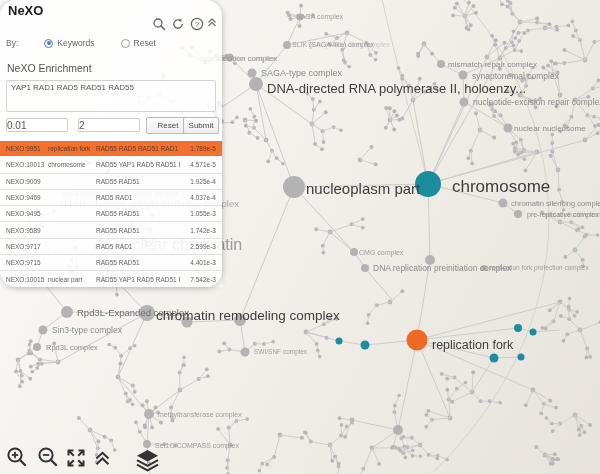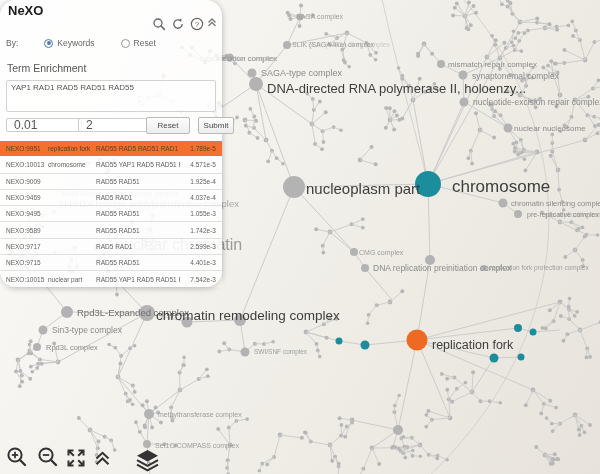--- a/index.html
+++ b/index.html
@@ -28,21 +28,21 @@
   .by-row input[type=radio]{appearance:none;-webkit-appearance:none;width:9px;height:9px;margin:0 4px 0 0;
          border:1px solid #9a9a9a;border-radius:50%;background:#fff;position:relative;}
   .by-row input[type=radio]:checked{border-color:#4f7cb8;}
   .by-row input[type=radio]:checked::after{content:"";position:absolute;left:1.5px;top:1.5px;width:4px;height:4px;
          border-radius:50%;background:#4f7cb8;}
   .section-title{position:absolute;left:7px;top:62px;font-size:10.5px;color:#555;}
   .gene-textarea{position:absolute;left:6px;top:80px;width:200px;height:26px;border:1px solid #d2d2d2;
          border-radius:2px;background:rgba(255,255,255,0.55);font-size:8px;color:#555;resize:none;
          padding:2px 4px;outline:none;font-family:"Liberation Sans",sans-serif;}
   .num-input{position:absolute;top:118px;width:60px;height:12px;border:1px solid #cdcdcd;border-radius:2px;
-         background:rgba(255,255,255,0.8);font-size:12px;color:#555;padding:0 7px;outline:none;}
+         background:rgba(255,255,255,0.8);font-size:10px;color:#555;padding:0 0;outline:none;}
   .btn{position:absolute;top:117px;height:17px;border:1px solid #b9b9b9;border-radius:2px;font-size:8px;
          color:#4a4a4a;background:linear-gradient(#fdfdfd,#ededed);padding:0;cursor:pointer;}
   
   .results-table{position:absolute;left:0;top:140px;width:222px;height:147px;overflow:hidden;}
   .trow{display:flex;align-items:center;height:15.3px;border-bottom:1px solid rgba(140,140,140,0.25);
         background:rgba(255,255,255,0.30);font-size:6.5px;color:#636363;cursor:pointer;}
   .trow.hl{background:#F4702E;color:#59402d;border-top:1px solid #fff;border-bottom:1px solid #fff;}
   .tc1{width:42px;padding-left:6px;white-space:nowrap;}
   .tc2{width:48px;white-space:nowrap;overflow:hidden;}
   .tc3{flex:1;white-space:nowrap;overflow:hidden;}
@@ -1177,28 +1177,28 @@
       <label>
         <input type="radio" name="searchby" id="radio-keywords" checked="" style="">
         <span>Keywords</span>
       </label>
       <label>
         <input type="radio" name="searchby" style="">
         <span>Reset</span>
       </label>
     </div>
 
-    <div class="section-title">Term Enrichment</div>
+    <div class="section-title">NeXO Enrichment</div>
 
     <textarea class="gene-textarea" style="">YAP1 RAD1 RAD5 RAD51 RAD55</textarea>
 
     <input class="num-input" style="left: 6px;" type="text" value="0.01">
     <input class="num-input" style="left: 78px;" type="text" value="2">
     <button class="btn" style="left:146px;width:44px;">Reset</button>
-    <button class="btn" style="left:198px;width:36px;">Submit</button>
+    <button class="btn" style="left:183px;width:36px;">Submit</button>
 
     <div class="results-table">
         <div class="trow hl">
           <span class="tc1">NEXO:9951</span>
           <span class="tc2">replication fork</span>
           <span class="tc3">RAD55 RAD5 RAD51 RAD1</span>
           <span class="tc4">1.789e-5</span>
         </div>
         <div class="trow">
           <span class="tc1">NEXO:10013</span>

